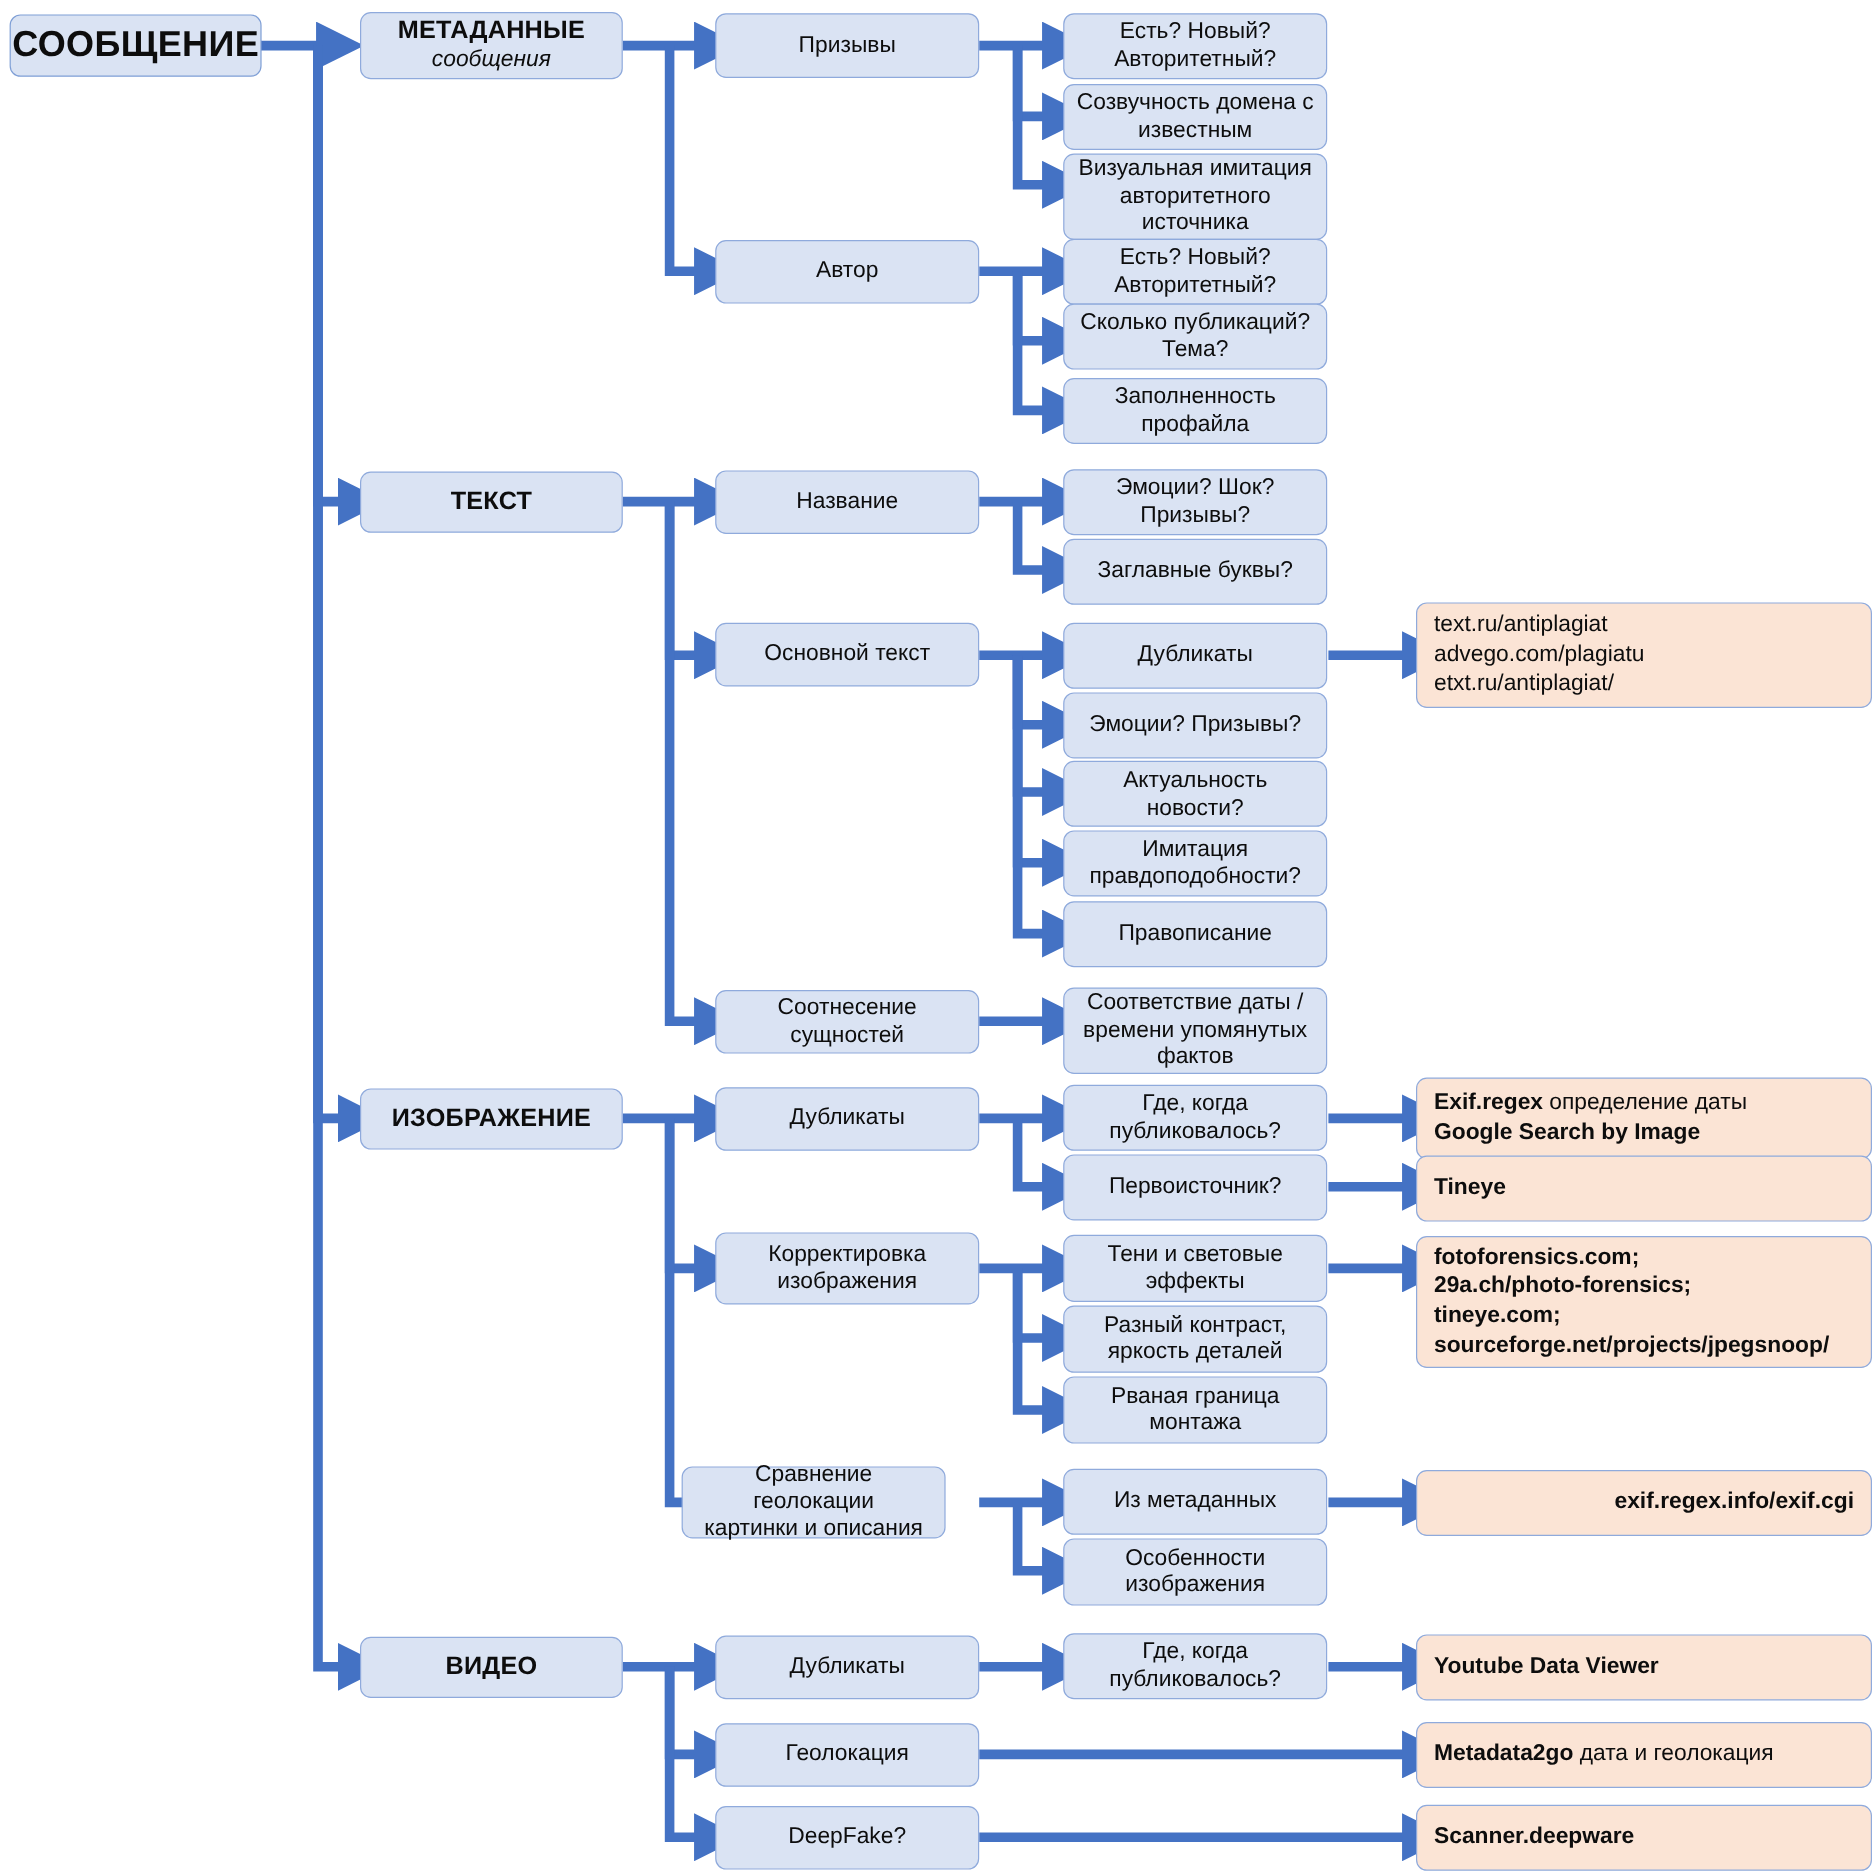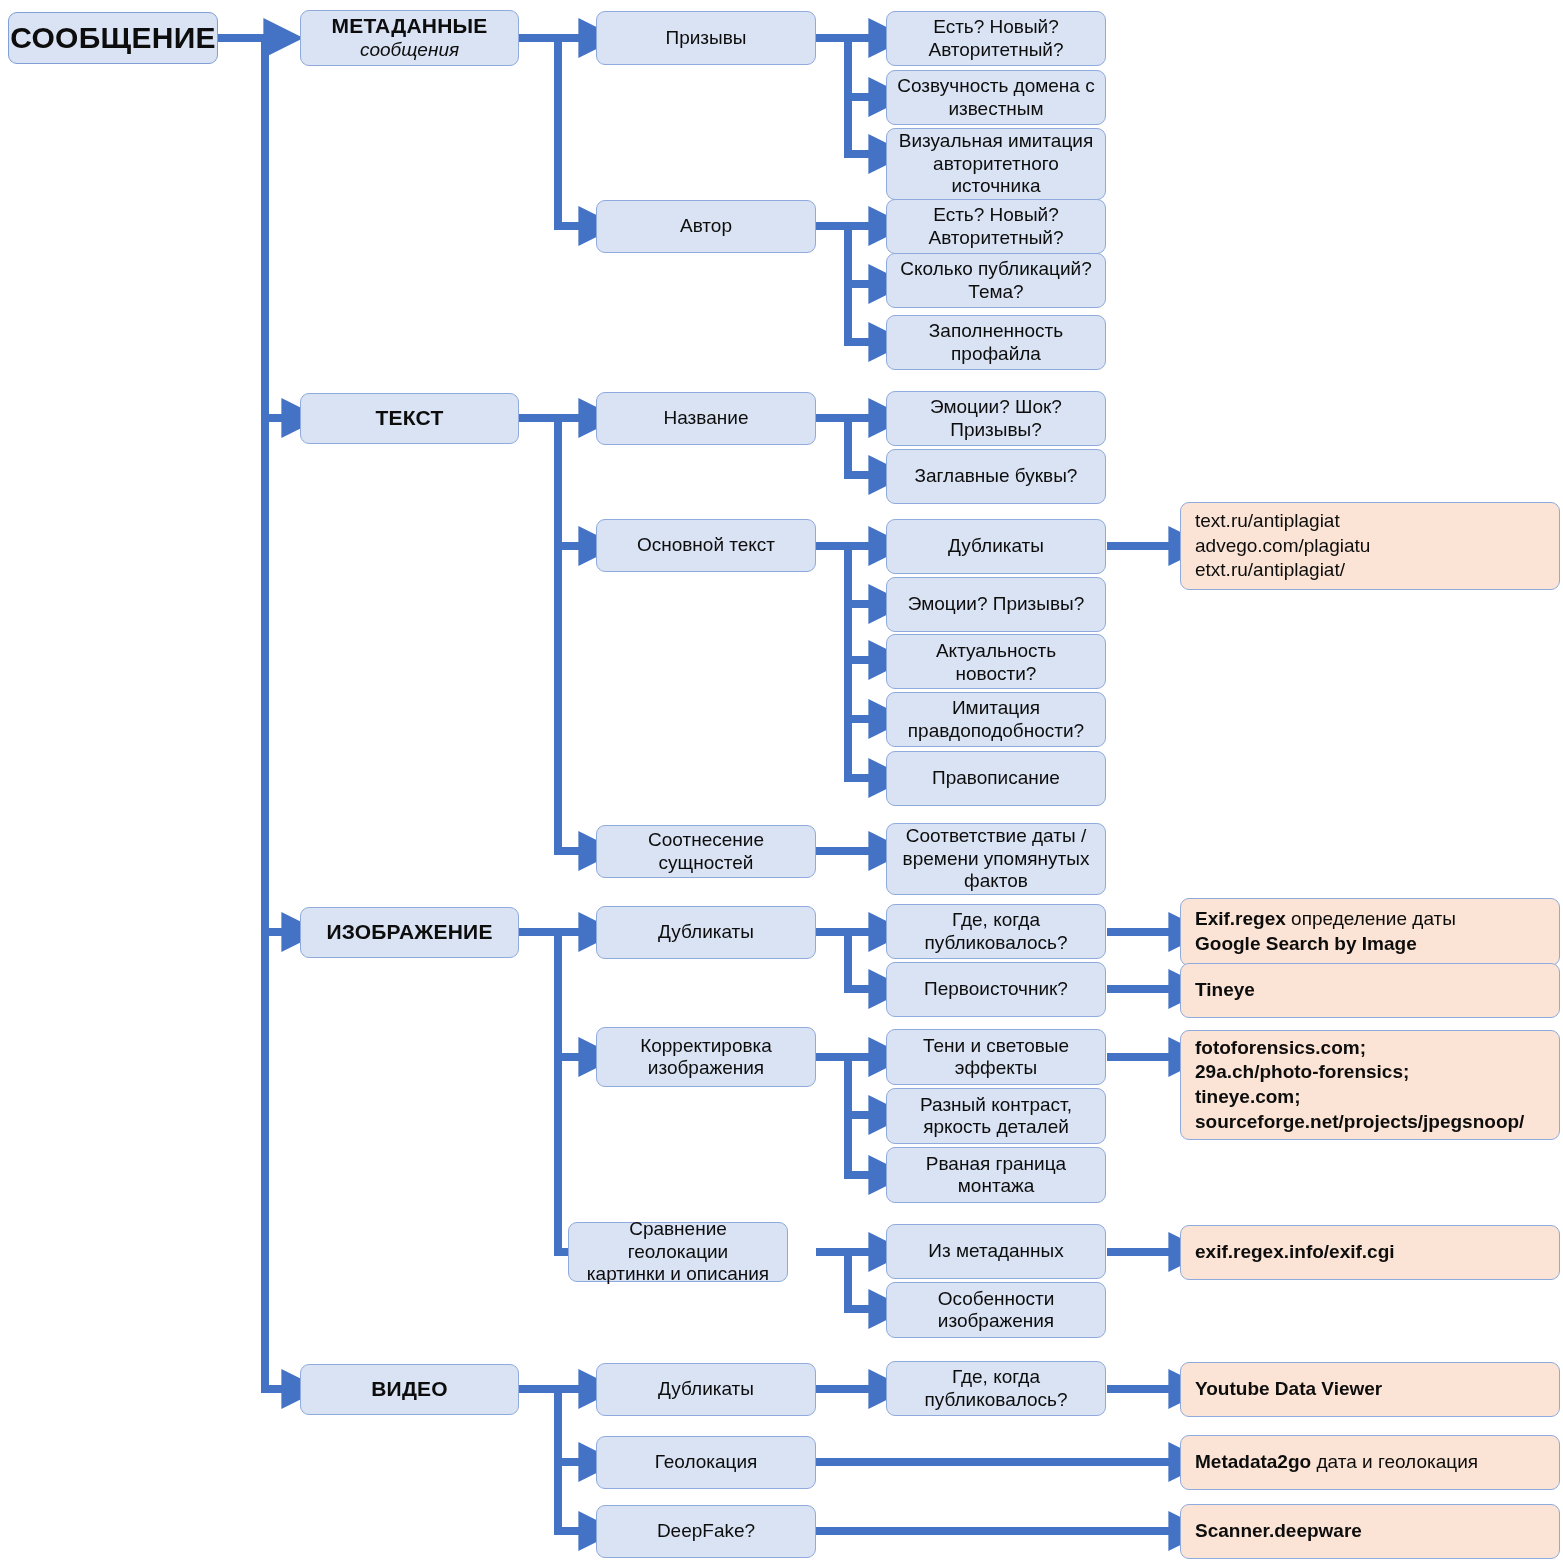--- a/index.html
+++ b/index.html
@@ -336,21 +336,21 @@
 
   <div class="node tool" style="left:1180px; top:1030px; width:380px; height:110px;">
     <span>
       <span class="ln"><span>fotoforensics.com;</span></span>
       <span class="ln"><span>29a.ch/photo-forensics;</span></span>
       <span class="ln"><span>tineye.com;</span></span>
       <span class="ln"><span>sourceforge.net/projects/jpegsnoop/</span></span>
     </span>
   </div>
 
-  <div class="node tool" style="left:1180px; top:1225px; width:380px; height:55px;">
+  <div class="node tool" style="left:1180px; top:1225px; width:380px; height:55px;justify-content:flex-end;">
     <span>
       <span class="ln"><span>exif.regex.info/exif.cgi</span></span>
     </span>
   </div>
 
   <div class="node tool" style="left:1180px; top:1362px; width:380px; height:55px;">
     <span>
       <span class="ln"><span>Youtube  Data Viewer</span></span>
     </span>
   </div>

